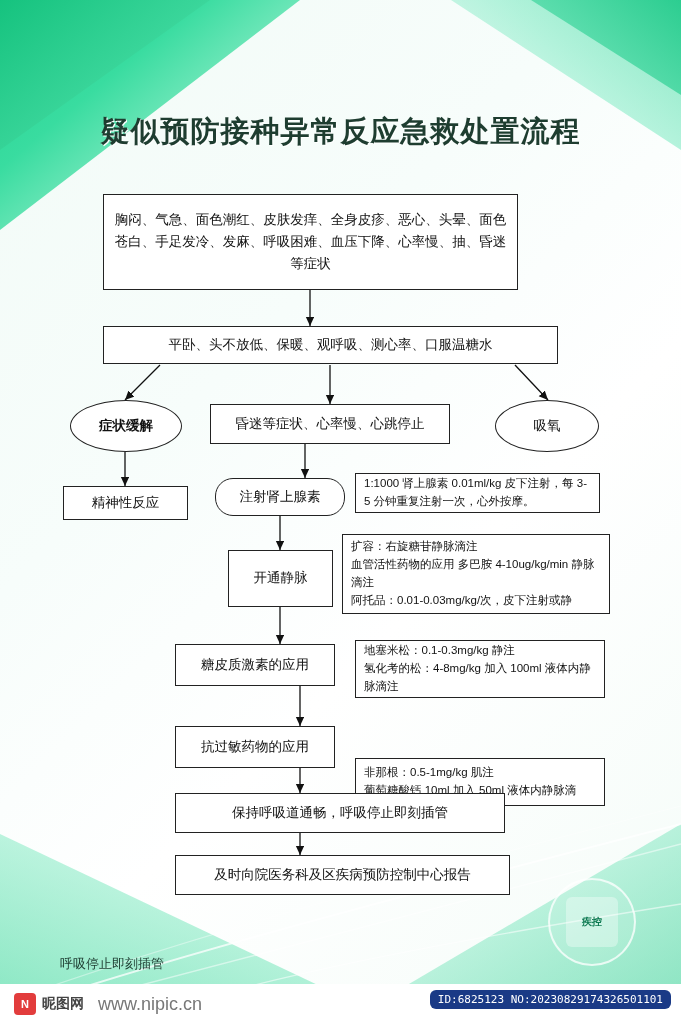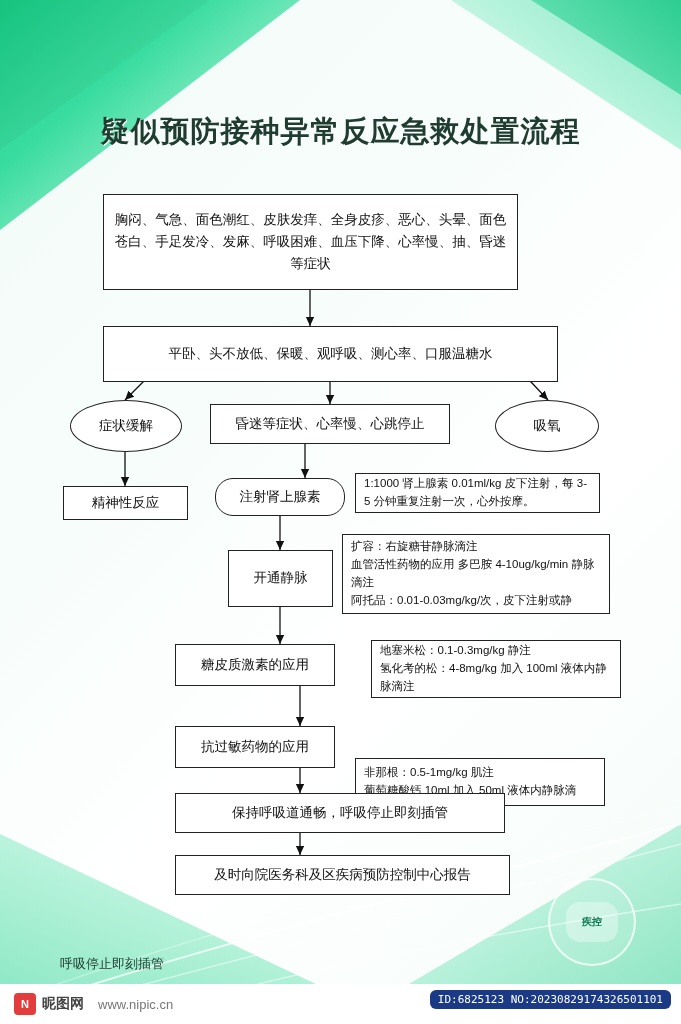--- a/index.html
+++ b/index.html
@@ -89,39 +89,39 @@
   .footer-org{
     position:absolute;left:60px;top:955px;font-size:13px;color:#1d3b30;
   }
   .logo{
     position:absolute;right:45px;bottom:58px;width:84px;height:84px;border-radius:50%;
     border:2px solid rgba(255,255,255,.75);
     display:flex;align-items:center;justify-content:center;
     background:rgba(255,255,255,.10);
   }
   .logo-inner{
-    width:52px;height:40px;border-radius:14px;
+    width:52px;height:50px;border-radius:6px;
     background:rgba(255,255,255,.35);
     display:flex;align-items:center;justify-content:center;
     color:#0e7a52;font-size:10px;font-weight:bold;
   }
   
   .wm-bar{
     position:absolute;left:0;bottom:0;width:681px;height:40px;background:#ffffff;
     display:flex;align-items:center;
   }
   .wm-logo{
     margin-left:14px;display:flex;align-items:center;gap:6px;
   }
   .wm-mark{
     width:22px;height:22px;border-radius:4px;background:#e23c3c;color:#fff;
     font-size:11px;display:flex;align-items:center;justify-content:center;font-weight:bold;
   }
   .wm-text{font-size:14px;color:#444;font-weight:bold;}
-  .wm-url{font-size:13px;color:#777;margin-left:8px;}
+  .wm-url{font-size:18px;color:#777;margin-left:8px;}
   .wm-id{
     position:absolute;right:10px;top:6px;
     background:#1a3a86;color:#fff;font-size:11px;padding:3px 8px;border-radius:6px;
     font-family:"DejaVu Sans Mono","Liberation Mono",monospace;
   }
 </style>
 </head>
 <body>
 
 <div id="poster">
@@ -171,25 +171,25 @@
 
     <line x1="300" y1="833" x2="300" y2="855" stroke="#111" stroke-width="1.3" marker-end="url(#arr)"></line>
 
     <path d="M245,444 L245,832" stroke="#111" stroke-width="0" fill="none"></path>
   </svg>
 
   <div class="box" style="left:103px;top:194px;width:415px;height:96px;">
     <span>胸闷、气急、面色潮红、皮肤发痒、全身皮疹、恶心、头晕、面色苍白、手足发冷、发麻、呼吸困难、血压下降、心率慢、抽、昏迷等症状</span>
   </div>
 
-  <div class="box" style="left:103px;top:326px;width:455px;height:56px;">
+  <div class="box" style="left:103px;top:326px;width:455px;height:38px;">
     <span>平卧、头不放低、保暖、观呼吸、测心率、口服温糖水</span>
   </div>
 
-  <div class="ellipse" style="left:70px;top:400px;width:112px;height:52px;">
+  <div class="ellipse" style="left:70px;top:400px;width:112px;height:52px;font-weight:bold;">
     <span>症状缓解</span>
   </div>
 
   <div class="ellipse" style="left:495px;top:400px;width:104px;height:52px;">
     <span>吸氧</span>
   </div>
 
   <div class="box" style="left:63px;top:486px;width:125px;height:34px;">
     <span>精神性反应</span>
   </div>
@@ -217,21 +217,21 @@
       <div>扩容：右旋糖苷静脉滴注</div>
       <div>血管活性药物的应用 多巴胺 4-10ug/kg/min 静脉滴注</div>
       <div>阿托品：0.01-0.03mg/kg/次，皮下注射或静</div>
     </div>
   </div>
 
   <div class="box" style="left:175px;top:644px;width:160px;height:42px;">
     <span>糖皮质激素的应用</span>
   </div>
 
-  <div class="box left-align note" style="left:355px;top:640px;width:250px;height:58px;margin-left:16px;">
+  <div class="box left-align note" style="left:355px;top:640px;width:250px;height:58px;">
     <div>
       <div>地塞米松：0.1-0.3mg/kg 静注</div>
       <div>氢化考的松：4-8mg/kg 加入 100ml 液体内静脉滴注</div>
     </div>
   </div>
 
   <div class="box" style="left:175px;top:726px;width:160px;height:42px;">
     <span>抗过敏药物的应用</span>
   </div>
 

